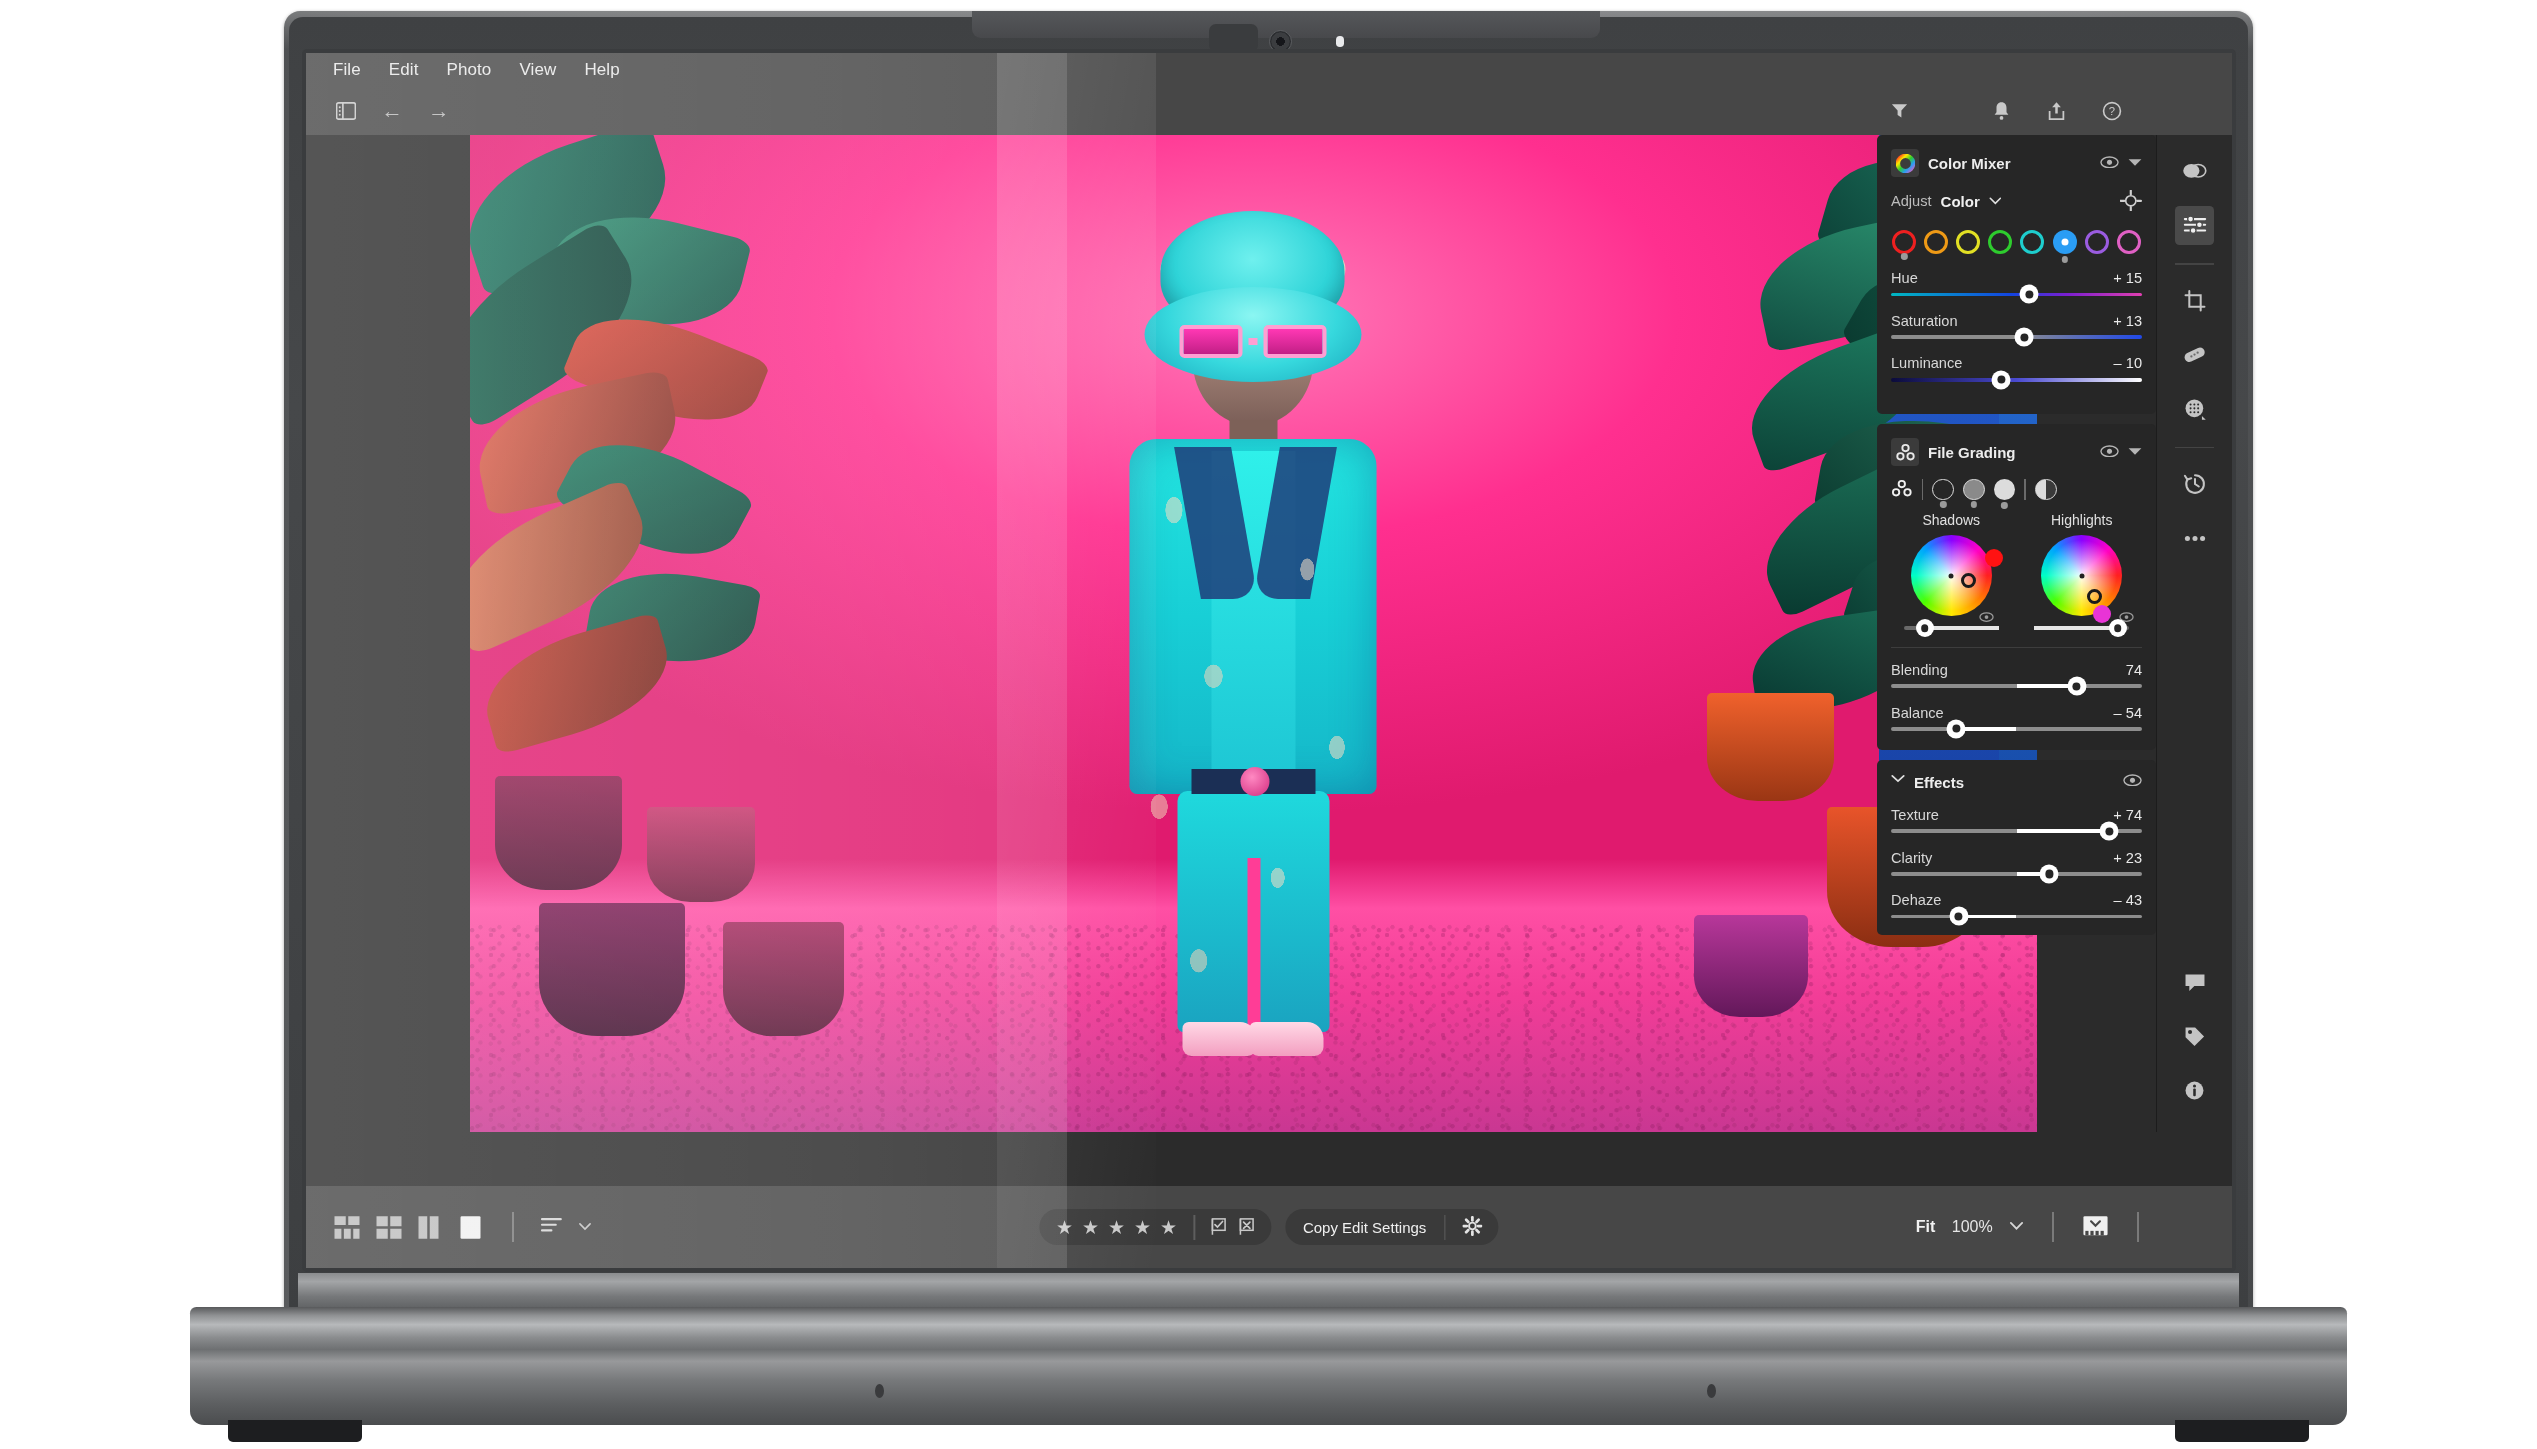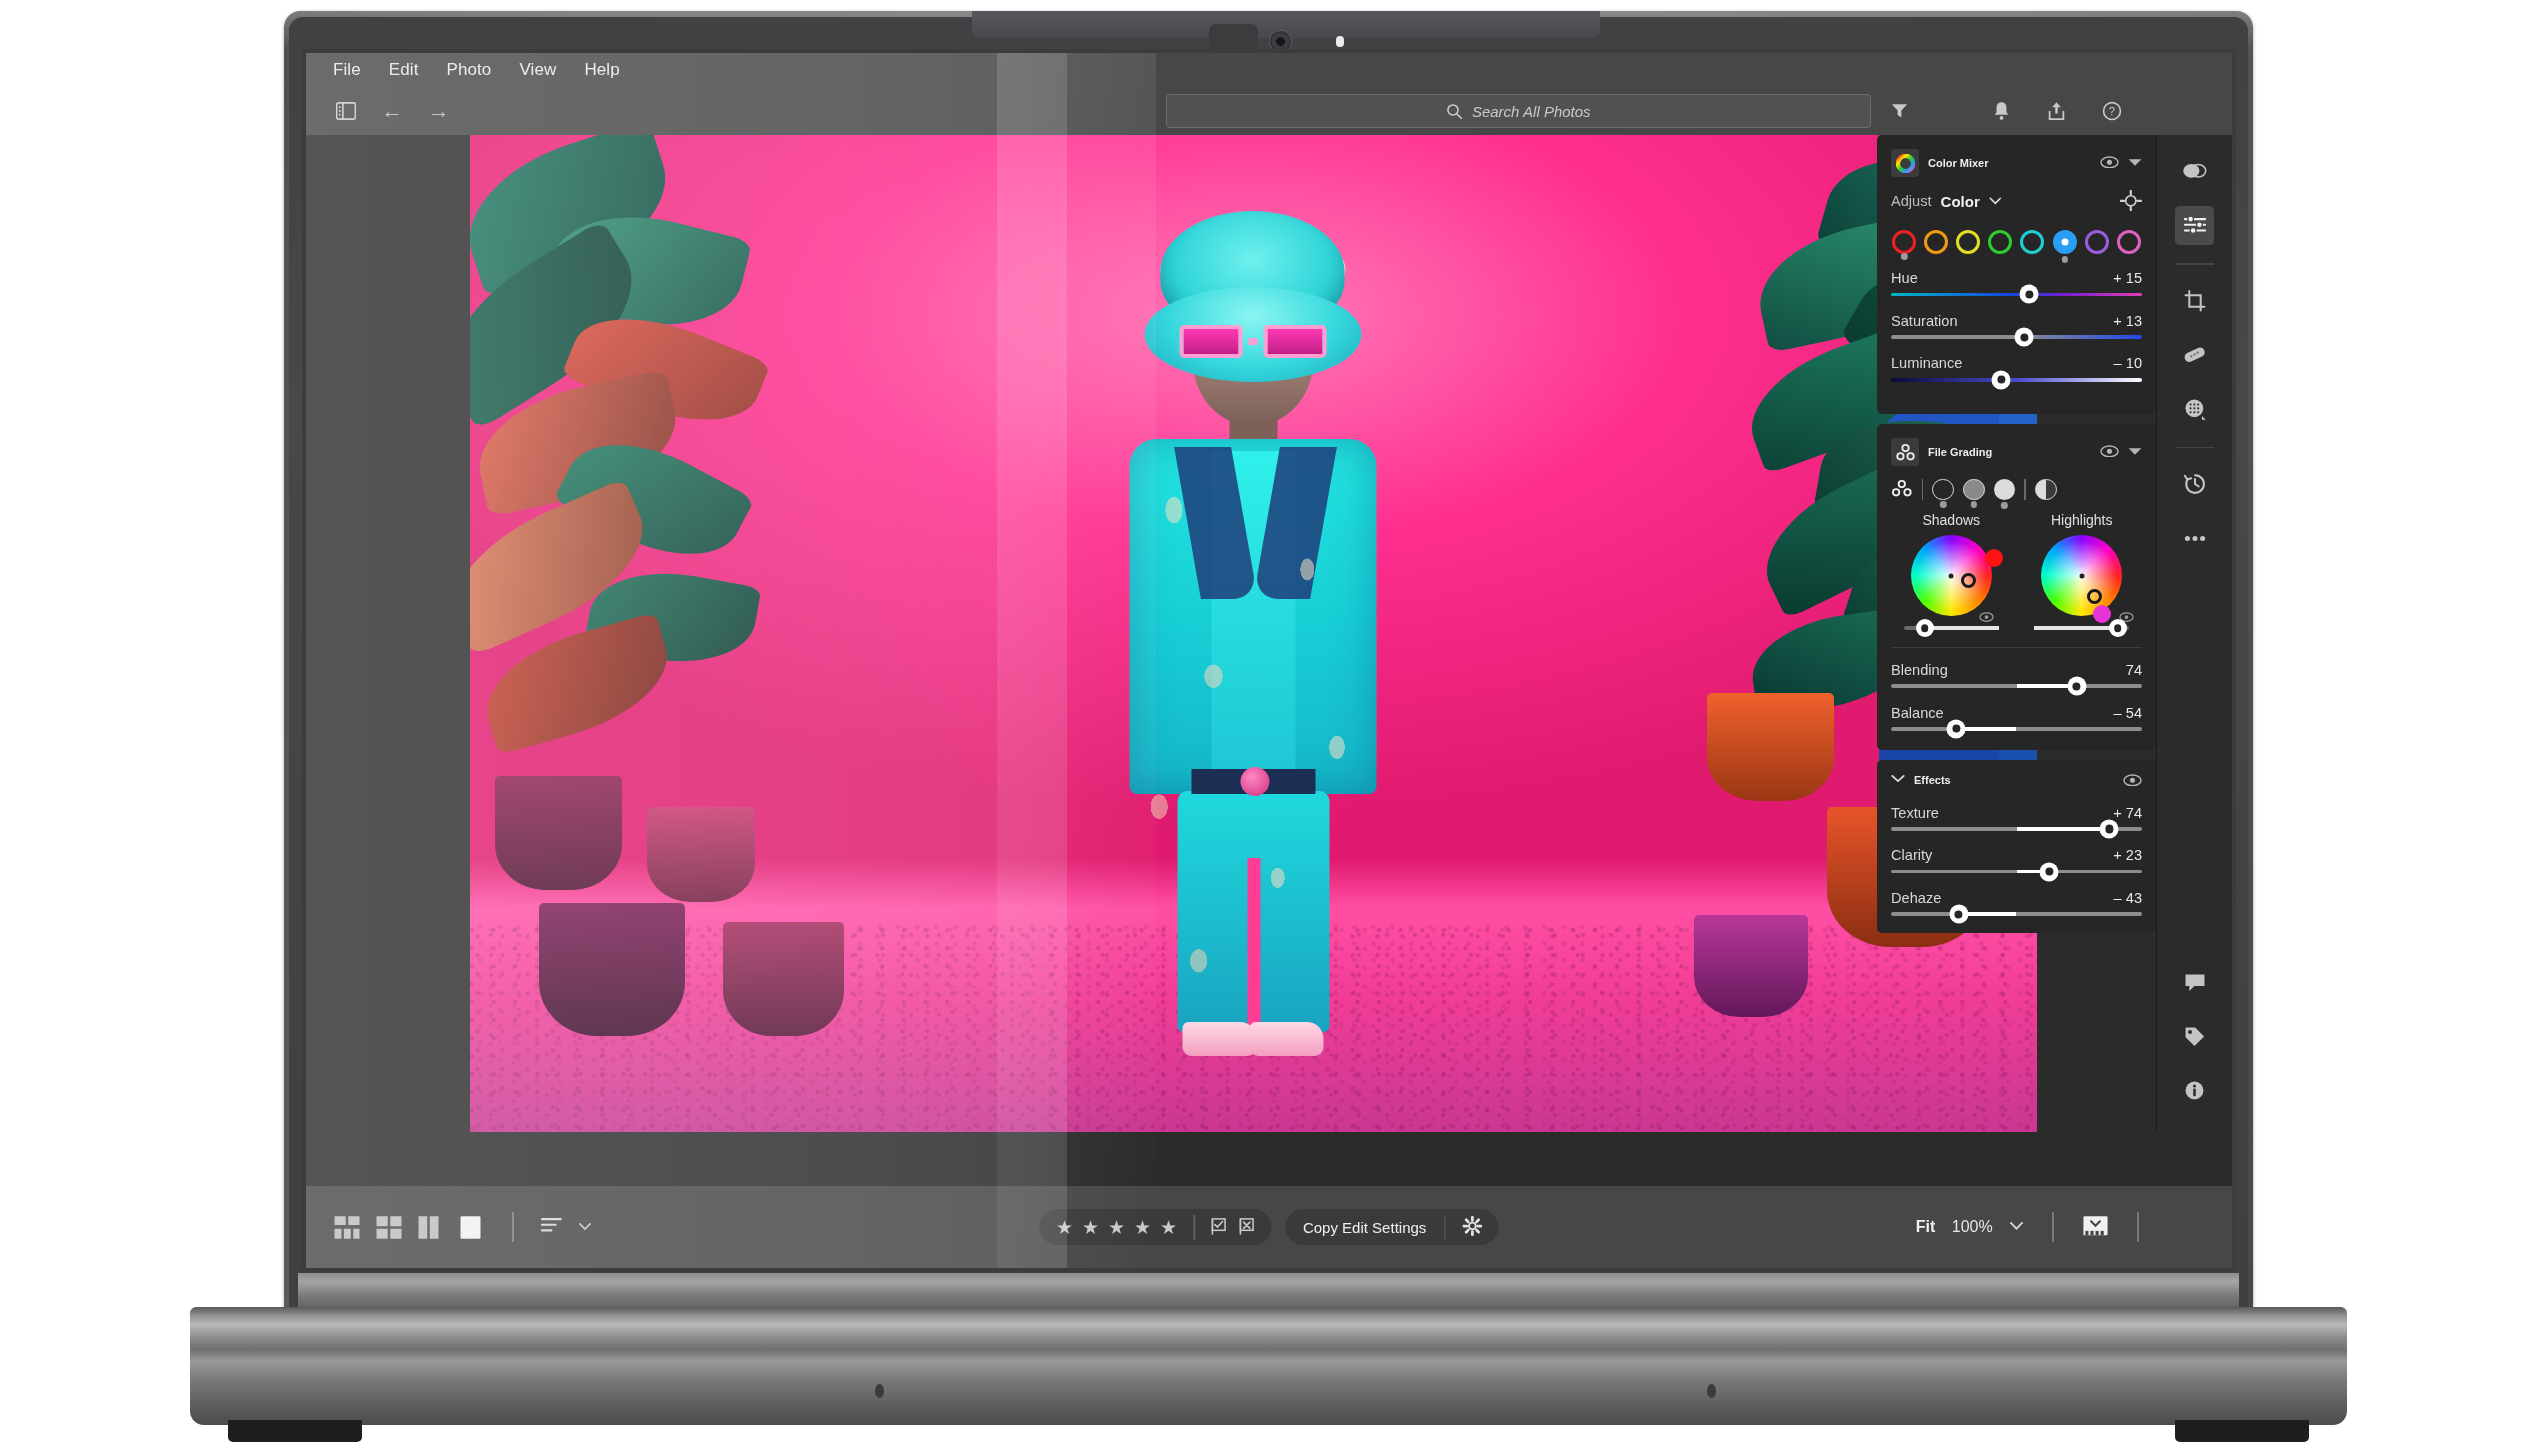--- a/index.html
+++ b/index.html
@@ -232,21 +232,21 @@
     overflow: hidden;
   }
   .panel {
     background: #262626; border-radius: 5px; margin-bottom: 10px; padding: 14px 14px 16.5px;
   }
   .panel-head { display:flex; align-items:center; gap: 9px; margin-bottom: 12.7px; }
   .panel-badge {
     width: 28px; height: 28px; border-radius: 3.8px; background:#3b3b3b;
     display:flex; align-items:center; justify-content:center;
   }
-  .panel-title { color:#ededed; font-size: 11px; font-weight:700; flex:1; }
+  .panel-title { color:#ededed; font-size: 15px; font-weight:700; flex:1; }
   .eye, .chev { color:#b5b5b5; }
 
   .adjust-row { display:flex; align-items:center; gap: 9px; margin-bottom: 16.5px; }
   .adjust-lbl { color:#bdbdbd; font-size: 14.6px; }
   .adjust-val { color:#f0f0f0; font-size: 15px; font-weight:700; }
 
   .swatches { display:flex; justify-content:space-between; margin-bottom: 16.5px; padding: 0 1.3px; }
   .sw { width: 24px; height: 24px; border-radius:50%; border: 3.2px solid; position:relative; }
   .sw.sel { border: none; }
   .sw-dot { position:absolute; left:50%; transform:translateX(-50%); bottom:-9px; width:6.3px; height:6.3px; border-radius:50%; background:#9b9b9b; }
@@ -369,27 +369,20 @@
         </div>
         <div class="icon-btn">
             <span class="arrow">←</span>
           </div>
         <div class="icon-btn">
             <span class="arrow">→</span>
           </div>
       </div>
     </div>
 
-    <div class="search-wrap">
-      <svg width="16.5" height="16.5" viewBox="0 0 26 26">
-          <circle cx="11" cy="11" r="8" fill="none" stroke="#cfcfcf" stroke-width="2.4"></circle>
-          <line x1="17" y1="17" x2="24" y2="24" stroke="#cfcfcf" stroke-width="2.6" stroke-linecap="round"></line>
-        </svg>
-      <span class="search-ph">Search All Photos</span>
-    </div>
     <div class="filter-ico">
       <svg width="19" height="19" viewBox="0 0 30 30">
           <path d="M3 5 H27 L18 15 V26 L12 22 V15 Z" fill="#c9c9c9"></path>
         </svg>
     </div>
 
     <div class="tb-right">
       <div class="icon-btn">
         <svg width="19" height="20" viewBox="0 0 30 32">
             <path d="M15 2 C9.5 2 7 6 7 11 v7 l-3 4 h22 l-3-4 v-7 c0-5-2.5-9-8-9Z" fill="#c9c9c9"></path>

